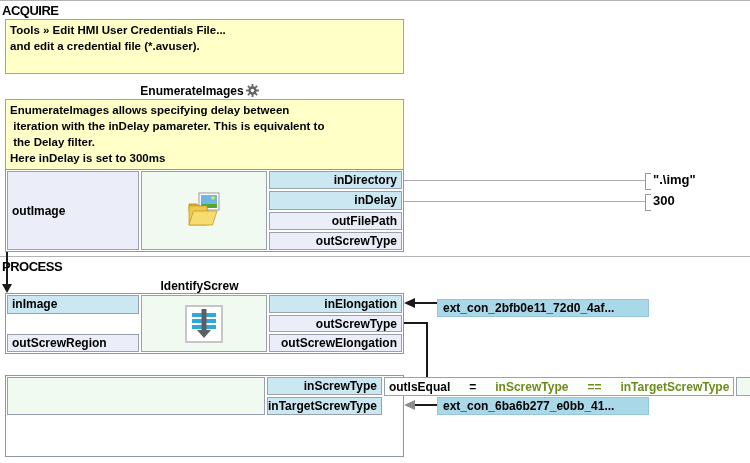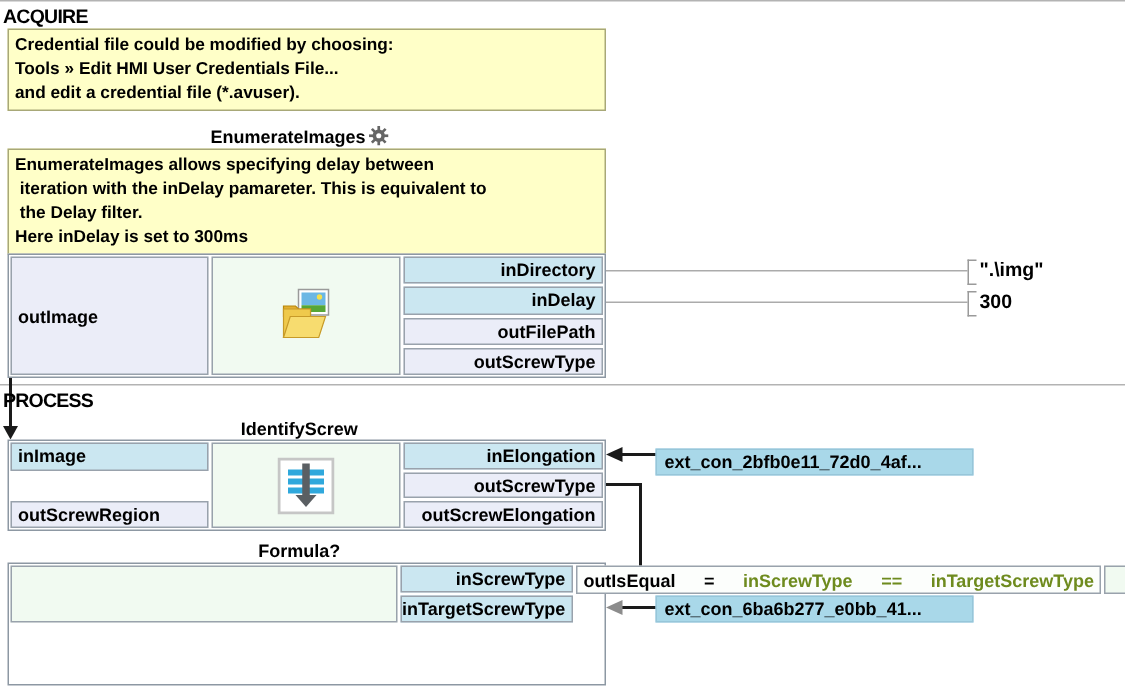--- a/index.html
+++ b/index.html
@@ -60,21 +60,20 @@
 </head>
 <body>
 
 <div class="stage">
 
   <div class="hline" style="top:0;left:0;width:750px;"></div>
 
   <div class="sectionLabel" style="left:2px;top:3px;">ACQUIRE</div>
 
   <div class="comment" style="left:5px;top:19px;width:399px;height:55px;">
-    <div>Credential file could be modified by choosing:</div>
     <div>Tools » Edit HMI User Credentials File...</div>
     <div>and edit a credential file (*.avuser).</div>
   </div>
 
   <div class="blockTitle" style="top:84px;">
     <span>EnumerateImages</span><svg class="gear" width="13" height="13" viewBox="0 0 16 16">
         <g fill="#666">
           <rect x="6.9" y="0" width="2.2" height="16"></rect>
           <rect x="6.9" y="0" width="2.2" height="16" transform="rotate(90 8 8)"></rect>
           <rect x="6.9" y="0" width="2.2" height="16" transform="rotate(45 8 8)"></rect>
@@ -185,23 +184,20 @@
 
   <div class="lineBlack" style="left:414px;top:302px;width:24px;height:2px;"></div>
   <div class="arrowLeftBlack" style="left:404px;top:298px;"></div>
   <div class="extcon" style="left:437px;top:299px;width:212px;height:18px;">ext_con_2bfb0e11_72d0_4af...</div>
 
   <div class="lineBlack" style="left:404px;top:322px;width:24px;height:2px;"></div>
   <div class="lineBlack" style="left:426px;top:322px;width:2px;height:64px;"></div>
   <div class="lineBlack" style="left:414px;top:384px;width:14px;height:2px;"></div>
   <div class="arrowLeftBlack" style="left:404px;top:380px;"></div>
 
-  <div class="blockTitle" style="top:360px;">
-    <span>Formula?</span>
-  </div>
 
   <div class="block" style="left:5px;top:375px;width:399px;height:82px;flex-direction:row;">
     <div style="display:flex;gap:2px;height:38px;">
       <div class="cell green" style="width:258px;flex:none;"></div>
       <div class="col" style="flex:1;">
         <div class="cell blue pRight">
           <span>inScrewType</span>
         </div>
         <div class="cell blue pRight">
           <span>inTargetScrewType</span>

